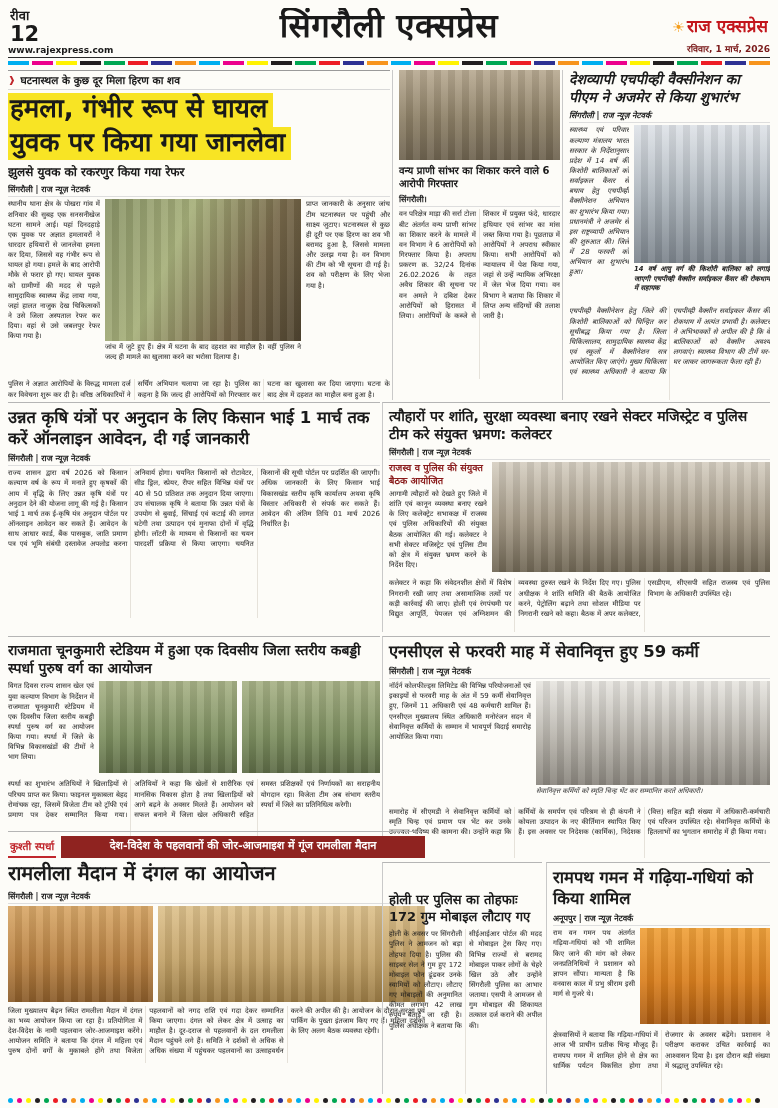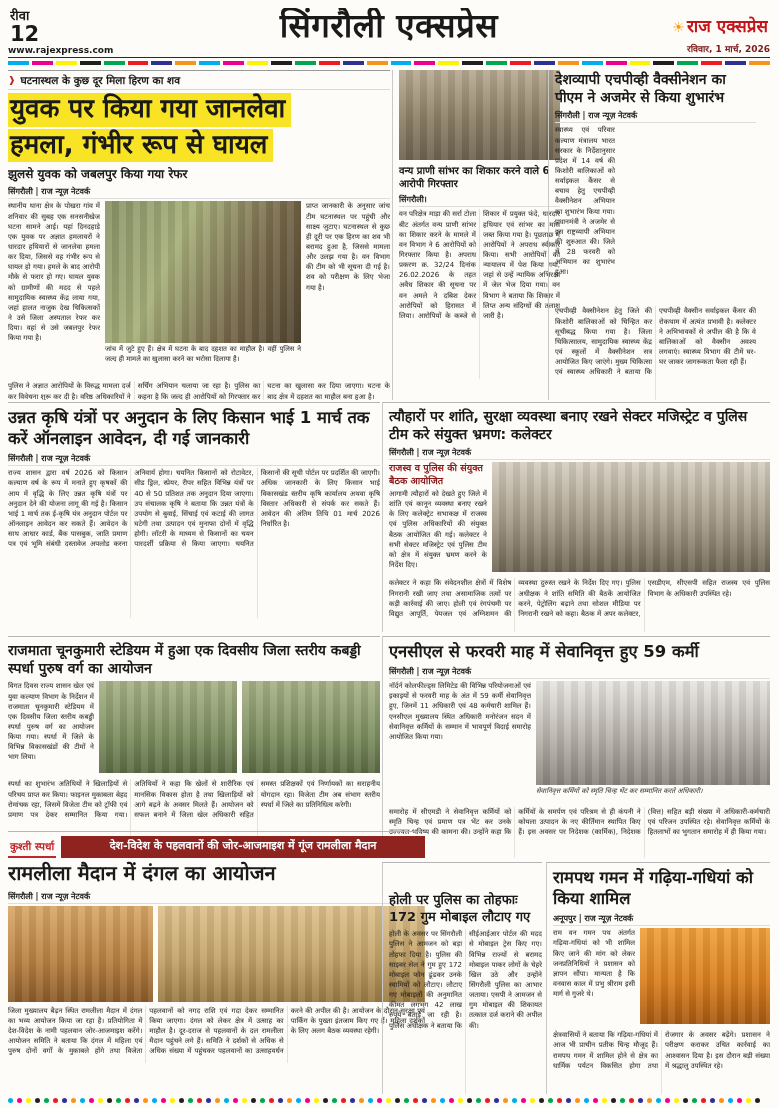--- a/index.html
+++ b/index.html
@@ -117,48 +117,52 @@
       <span style="background: rgb(46, 49, 146);"></span>
       <span style="background: rgb(247, 148, 29);"></span>
     </div>
 
   <div class="abs" style="left:8px;top:70px;width:382px;height:330px;">
     <div class="kicker">
       <span class="arrow">❱</span>
       <span>घटनास्थल के कुछ दूर मिला हिरण का शव</span>
     </div>
     <div class="headline-xl" style="margin-top:3px;">
+      <div style="margin-top:2px;"><span class="hl">हमला, गंभीर रूप से घायल</span></div>
       <div><span class="hl">युवक पर किया गया जानलेवा</span></div>
-      <div style="margin-top:2px;"><span class="hl">हमला, गंभीर रूप से घायल</span></div>
-    </div>
-    <div class="subhead">झुलसे युवक को जबलपुर किया गया रेफर</div>
+    </div>
+    <div class="subhead">झुलसे युवक को रकरणुर किया गया रेफर</div>
     <div class="byline">सिंगरौली | राज न्यूज़ नेटवर्क</div>
     <div class="row" style="height:176px;">
       <div class="bt" style="width:92px;height:176px;">स्थानीय थाना क्षेत्र के पोखरा गांव में शनिवार की सुबह एक सनसनीखेज घटना सामने आई। यहां दिनदहाड़े एक युवक पर अज्ञात हमलावरों ने धारदार हथियारों से जानलेवा हमला कर दिया, जिससे वह गंभीर रूप से घायल हो गया। हमले के बाद आरोपी मौके से फरार हो गए। घायल युवक को ग्रामीणों की मदद से पहले सामुदायिक स्वास्थ्य केंद्र लाया गया, जहां हालत नाजुक देख चिकित्सकों ने उसे जिला अस्पताल रेफर कर दिया। वहां से उसे जबलपुर रेफर किया गया है।</div>
       <div style="width:196px;">
         <div class="photo ph-deer" style="width:196px;height:142px;"></div>
         <div class="caption" style="height:32px;">जांच में जुटे हुए हैं। क्षेत्र में घटना के बाद दहशत का माहौल है। वहीं पुलिस ने जल्द ही मामले का खुलासा करने का भरोसा दिलाया है।</div>
       </div>
       <div class="bt" style="flex:1;height:176px;">प्राप्त जानकारी के अनुसार जांच टीम घटनास्थल पर पहुंची और साक्ष्य जुटाए। घटनास्थल से कुछ ही दूरी पर एक हिरण का शव भी बरामद हुआ है, जिससे मामला और उलझ गया है। वन विभाग की टीम को भी सूचना दी गई है। शव को परीक्षण के लिए भेजा गया है।</div>
     </div>
     <div class="bt c3" style="margin-top:4px;height:46px;">पुलिस ने अज्ञात आरोपियों के विरुद्ध मामला दर्ज कर विवेचना शुरू कर दी है। वरिष्ठ अधिकारियों ने ग्रामीणों से पूछताछ की तथा आसपास के क्षेत्रों में सर्चिंग अभियान चलाया जा रहा है। पुलिस का कहना है कि जल्द ही आरोपियों को गिरफ्तार कर घटना का खुलासा कर दिया जाएगा। घटना के बाद क्षेत्र में दहशत का माहौल बना हुआ है।</div>
   </div>
 
   <div class="abs rule-left" style="left:392px;top:70px;width:168px;height:330px;">
     <div class="photo ph-sambar" style="width:100%;height:90px;"></div>
     <div class="headline-sm" style="margin-top:4px;">वन्य प्राणी सांभर का शिकार करने वाले 6 आरोपी गिरफ्तार</div>
     <div class="byline">सिंगरौली।</div>
     <div class="bt c2" style="height:170px;">वन परिक्षेत्र माड़ा की सर्रा टोला बीट अंतर्गत वन्य प्राणी सांभर का शिकार करने के मामले में वन विभाग ने 6 आरोपियों को गिरफ्तार किया है। अपराध प्रकरण क्र. 32/24 दिनांक 26.02.2026 के तहत अवैध शिकार की सूचना पर वन अमले ने दबिश देकर आरोपियों को हिरासत में लिया। आरोपियों के कब्जे से शिकार में प्रयुक्त फंदे, धारदार हथियार एवं सांभर का मांस जब्त किया गया है। पूछताछ में आरोपियों ने अपराध स्वीकार किया। सभी आरोपियों को न्यायालय में पेश किया गया, जहां से उन्हें न्यायिक अभिरक्षा में जेल भेज दिया गया। वन विभाग ने बताया कि शिकार में लिप्त अन्य संदिग्धों की तलाश जारी है।</div>
   </div>
 
-  <div class="abs rule-left" style="left:548px;top:70px;width:208px;height:330px;">
+  <div class="abs rule-left" style="left:562px;top:70px;width:208px;height:330px;font-style:italic;">
     <div class="headline-md">देशव्यापी एचपीव्ही वैक्सीनेशन का पीएम ने अजमेर से किया शुभारंभ</div>
     <div class="byline">सिंगरौली | राज न्यूज़ नेटवर्क</div>
     <div class="row" style="height:178px;">
       <div class="bt" style="width:60px;height:178px;">स्वास्थ्य एवं परिवार कल्याण मंत्रालय भारत सरकार के निर्देशानुसार प्रदेश में 14 वर्ष की किशोरी बालिकाओं को सर्वाइकल कैंसर से बचाव हेतु एचपीव्ही वैक्सीनेशन अभियान का शुभारंभ किया गया। प्रधानमंत्री ने अजमेर से इस राष्ट्रव्यापी अभियान की शुरुआत की। जिले में 28 फरवरी को अभियान का शुभारंभ हुआ।</div>
+      <div style="flex:1;">
+        <div class="photo ph-hpv" style="width:100%;height:138px;"></div>
+        <div class="caption caption-bold" style="height:38px;">14 वर्ष आयु वर्ग की किशोरी बालिका को लगाई जाएगी एचपीव्ही वैक्सीन सर्वाइकल कैंसर की रोकथाम में सहायक</div>
+      </div>
     </div>
     <div class="bt c2" style="margin-top:3px;height:96px;">एचपीव्ही वैक्सीनेशन हेतु जिले की किशोरी बालिकाओं को चिन्हित कर सूचीबद्ध किया गया है। जिला चिकित्सालय, सामुदायिक स्वास्थ्य केंद्र एवं स्कूलों में वैक्सीनेशन सत्र आयोजित किए जाएंगे। मुख्य चिकित्सा एवं स्वास्थ्य अधिकारी ने बताया कि एचपीव्ही वैक्सीन सर्वाइकल कैंसर की रोकथाम में अत्यंत प्रभावी है। कलेक्टर ने अभिभावकों से अपील की है कि वे बालिकाओं को वैक्सीन अवश्य लगवाएं। स्वास्थ्य विभाग की टीमें घर-घर जाकर जागरूकता फैला रही हैं।</div>
   </div>
 
   <div class="abs rule-top" style="left:8px;top:402px;width:372px;height:230px;">
     <div class="headline-lg">उन्नत कृषि यंत्रों पर अनुदान के लिए किसान भाई 1 मार्च तक करें ऑनलाइन आवेदन, दी गई जानकारी</div>
     <div class="byline">सिंगरौली | राज न्यूज़ नेटवर्क</div>
     <div class="bt c3" style="height:150px;">राज्य शासन द्वारा वर्ष 2026 को किसान कल्याण वर्ष के रूप में मनाते हुए कृषकों की आय में वृद्धि के लिए उन्नत कृषि यंत्रों पर अनुदान देने की योजना लागू की गई है। किसान भाई 1 मार्च तक ई-कृषि यंत्र अनुदान पोर्टल पर ऑनलाइन आवेदन कर सकते हैं। आवेदन के साथ आधार कार्ड, बैंक पासबुक, जाति प्रमाण पत्र एवं भूमि संबंधी दस्तावेज अपलोड करना अनिवार्य होगा। चयनित किसानों को रोटावेटर, सीड ड्रिल, स्प्रेयर, रीपर सहित विभिन्न यंत्रों पर 40 से 50 प्रतिशत तक अनुदान दिया जाएगा। उप संचालक कृषि ने बताया कि उन्नत यंत्रों के उपयोग से बुवाई, सिंचाई एवं कटाई की लागत घटेगी तथा उत्पादन एवं मुनाफा दोनों में वृद्धि होगी। लॉटरी के माध्यम से किसानों का चयन पारदर्शी प्रक्रिया से किया जाएगा। चयनित किसानों की सूची पोर्टल पर प्रदर्शित की जाएगी। अधिक जानकारी के लिए किसान भाई विकासखंड स्तरीय कृषि कार्यालय अथवा कृषि विस्तार अधिकारी से संपर्क कर सकते हैं। आवेदन की अंतिम तिथि 01 मार्च 2026 निर्धारित है।</div>
   </div>
 

